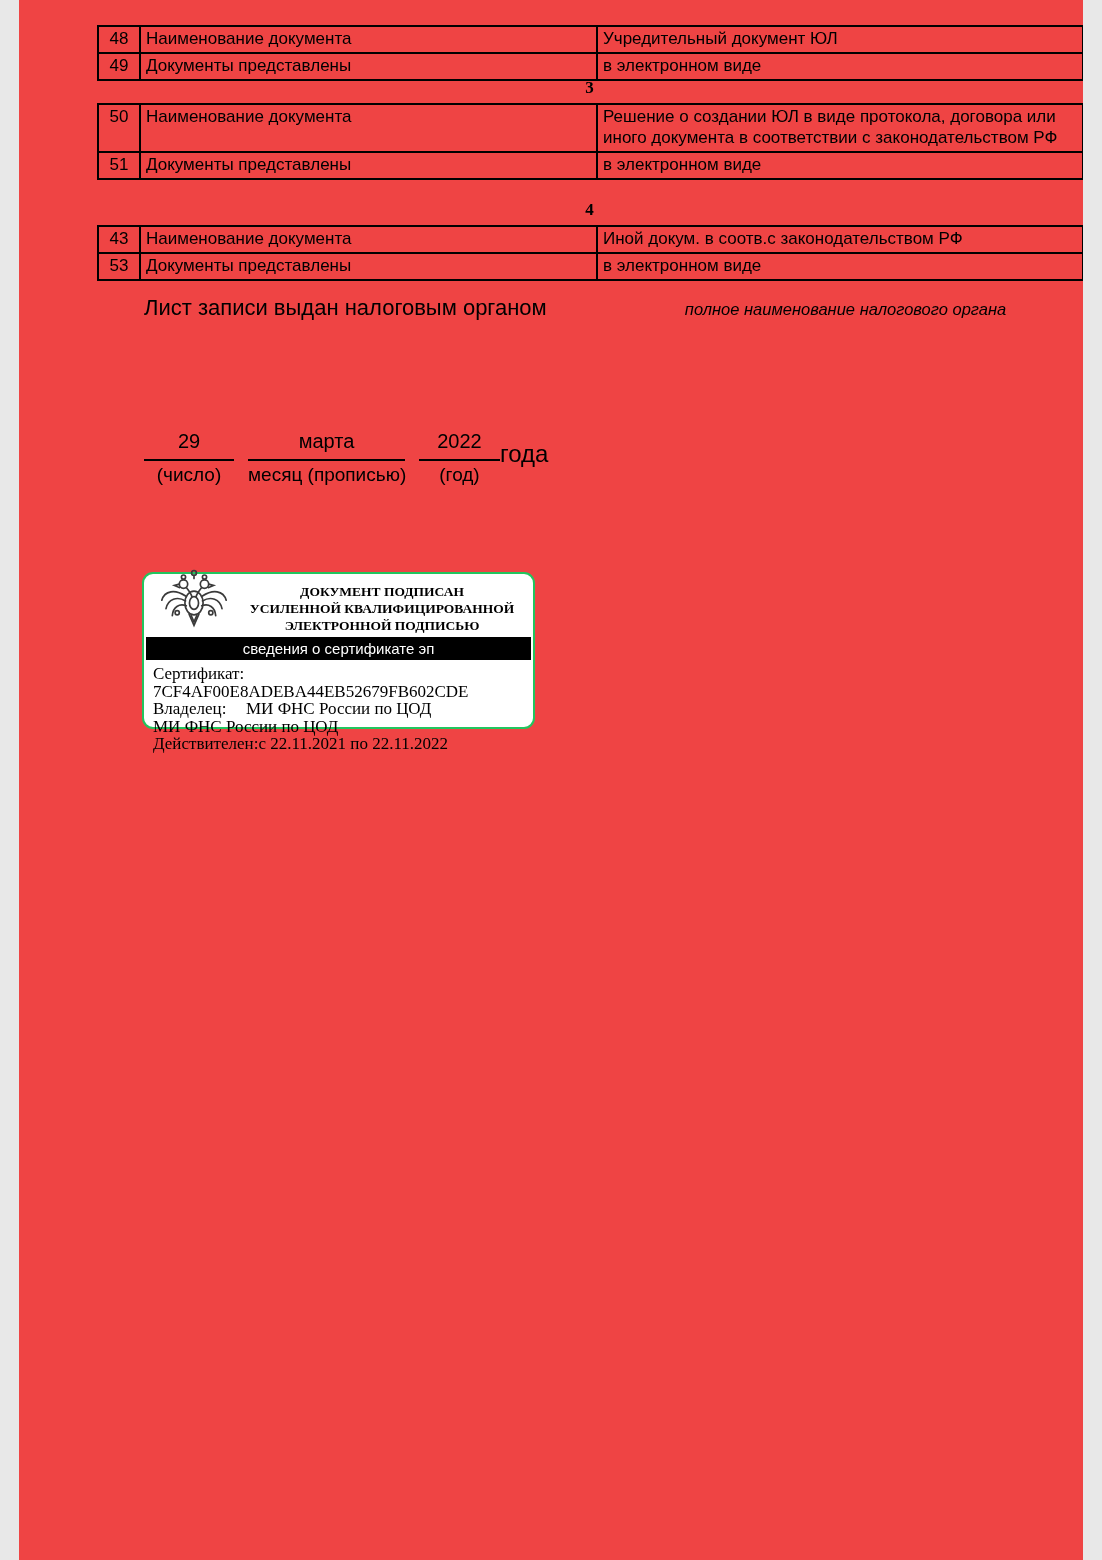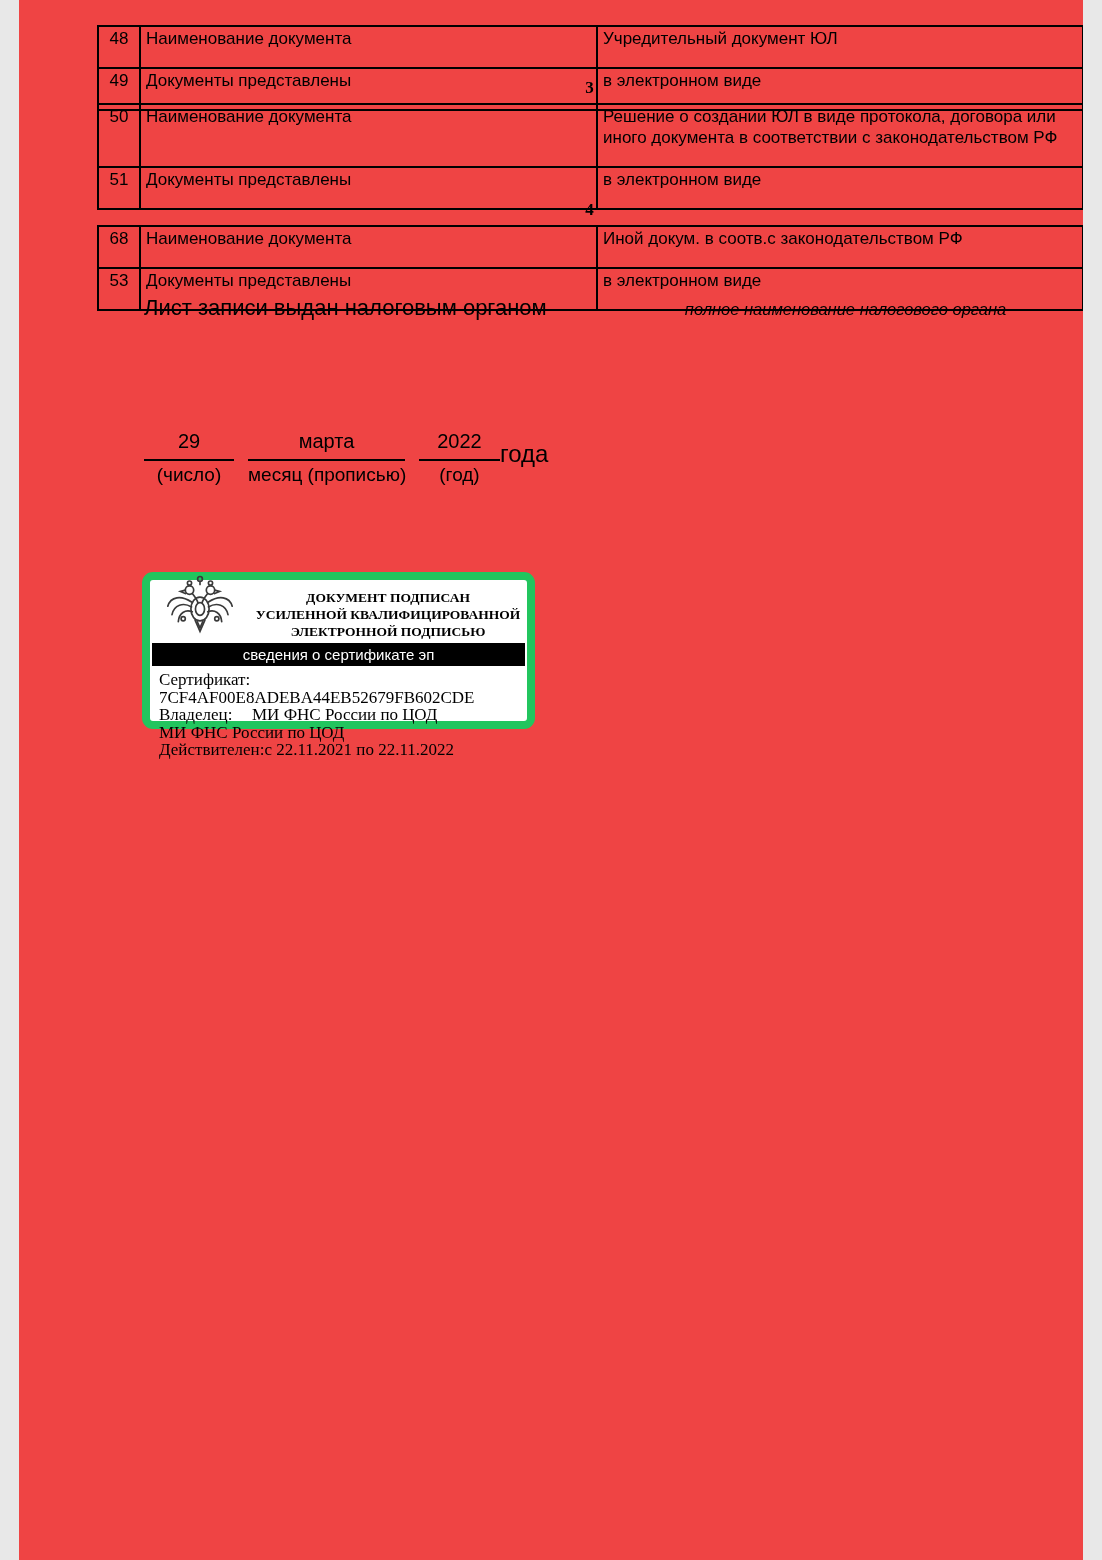--- a/index.html
+++ b/index.html
@@ -26,21 +26,21 @@
     position: absolute;
     left: 0;
     width: 985px;
     border-collapse: collapse;
     table-layout: fixed;
   }
   table.doc-table td {
     border: 2px solid #000000;
     font-size: 17px;
     line-height: 21px;
-    padding: 1px 5px 18px 5px;
+    padding: 1px 5px 3px 5px;
     vertical-align: top;
     overflow: hidden;
   }
   table.doc-table td.cell-num {
     text-align: center;
     padding: 1px 1px;
   }
   #table-1 { top: 25px; }
   #table-2 { top: 103px; }
   #table-3 { top: 225px; }
@@ -113,21 +113,21 @@
     padding-top: 15px;
   }
 
   
   .stamp {
     position: absolute;
     left: 45px;
     top: 572px;
     width: 393px;
     height: 157px;
-    border: 8px solid #22c55e;
+    border: 2px solid #22c55e;
     border-radius: 11px;
     background: #ffffff;
   }
   .stamp-emblem {
     position: absolute;
     left: 8px;
     top: -6px;
     width: 84px;
     height: 70px;
   }
@@ -214,21 +214,21 @@
     <div class="page-number" id="page-number-4">4</div>
 
     <table class="doc-table" id="table-3">
       <colgroup>
           <col style="width:42px">
           <col style="width:457px">
           <col style="width:486px">
         </colgroup>
       <tbody>
           <tr>
-        <td class="cell-num">68</td>
+        <td class="cell-num">43</td>
         <td class="cell-label">Наименование документа</td>
         <td class="cell-value">Иной докум. в соотв.с законодательством РФ</td>
       </tr>
       <tr>
         <td class="cell-num">53</td>
         <td class="cell-label">Документы представлены</td>
         <td class="cell-value">в электронном виде</td>
       </tr>
     </tbody>
       </table>

